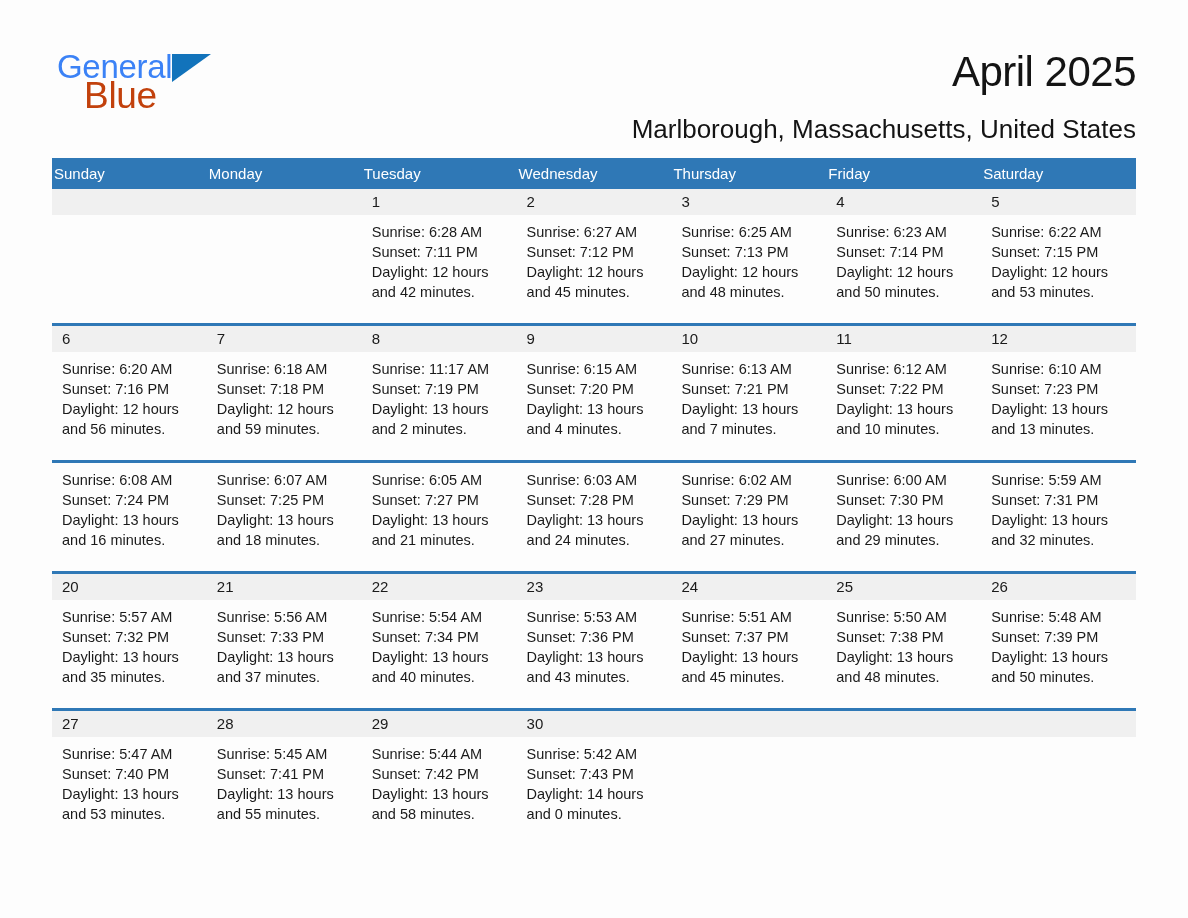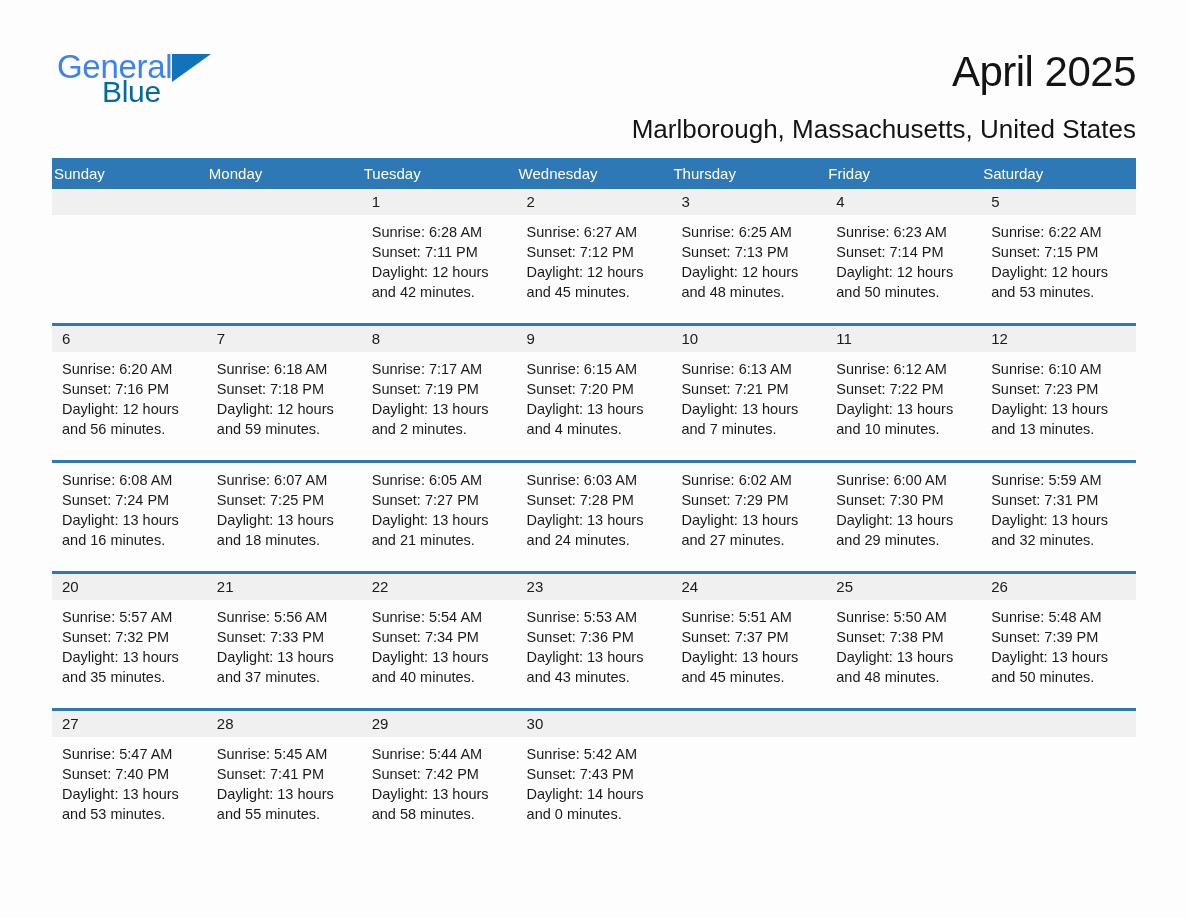--- a/index.html
+++ b/index.html
@@ -48,24 +48,24 @@
     display: inline-block;
     width: 0;
     height: 0;
     border-left: 39px solid #1273bb;
     border-bottom: 28px solid transparent;
     vertical-align: bottom;
     margin-left: 0px;
     margin-bottom: 1px;
   }
   .logo-row2 {
-    font-size: 30px;
-    color: #0369a1;
+    font-size: 37px;
+    color: #c2410c;
     letter-spacing: -0.3px;
-    margin-left: 45px;
+    margin-left: 27px;
     margin-top: -6px;
   }
 
   .title {
     position: absolute;
     right: 52px;
     top: 48px;
     font-size: 42px;
     color: #141414;
     letter-spacing: -0.5px;
@@ -234,21 +234,21 @@
               <div class="line">Daylight: 12 hours</div>
               <div class="line">and 56 minutes.</div>
             </div>
             <div class="cell">
               <div class="line">Sunrise: 6:18 AM</div>
               <div class="line">Sunset: 7:18 PM</div>
               <div class="line">Daylight: 12 hours</div>
               <div class="line">and 59 minutes.</div>
             </div>
             <div class="cell">
-              <div class="line">Sunrise: 7:17 AM</div>
+              <div class="line">Sunrise: 11:17 AM</div>
               <div class="line">Sunset: 7:19 PM</div>
               <div class="line">Daylight: 13 hours</div>
               <div class="line">and 2 minutes.</div>
             </div>
             <div class="cell">
               <div class="line">Sunrise: 6:15 AM</div>
               <div class="line">Sunset: 7:20 PM</div>
               <div class="line">Daylight: 13 hours</div>
               <div class="line">and 4 minutes.</div>
             </div>

